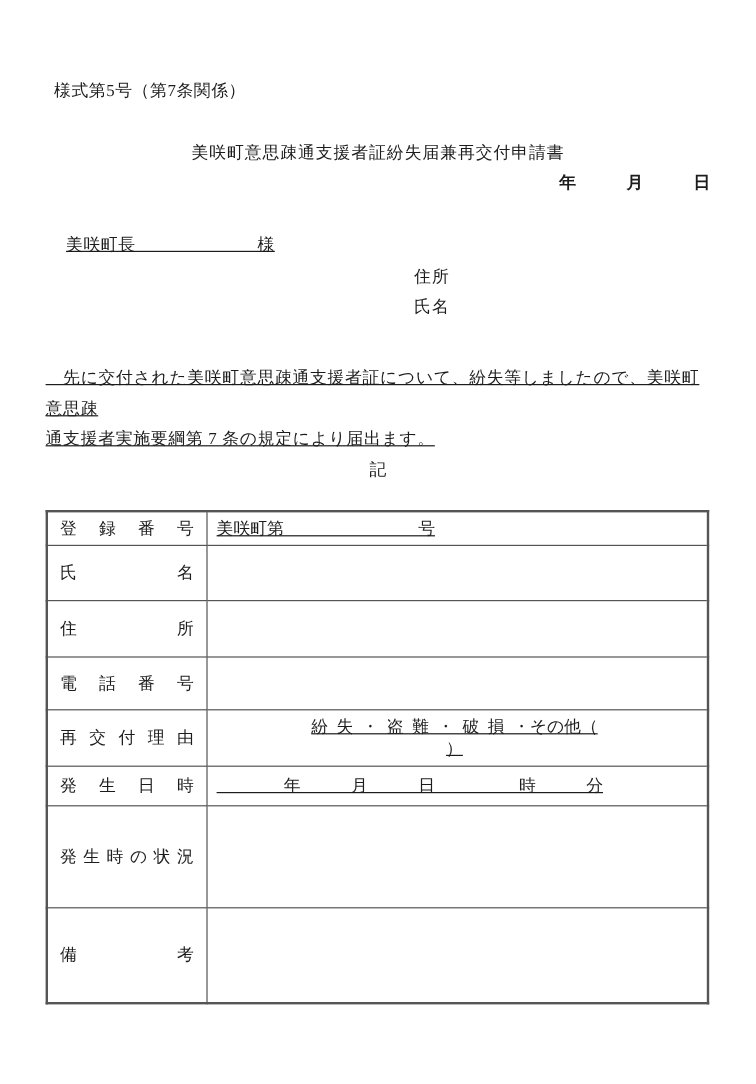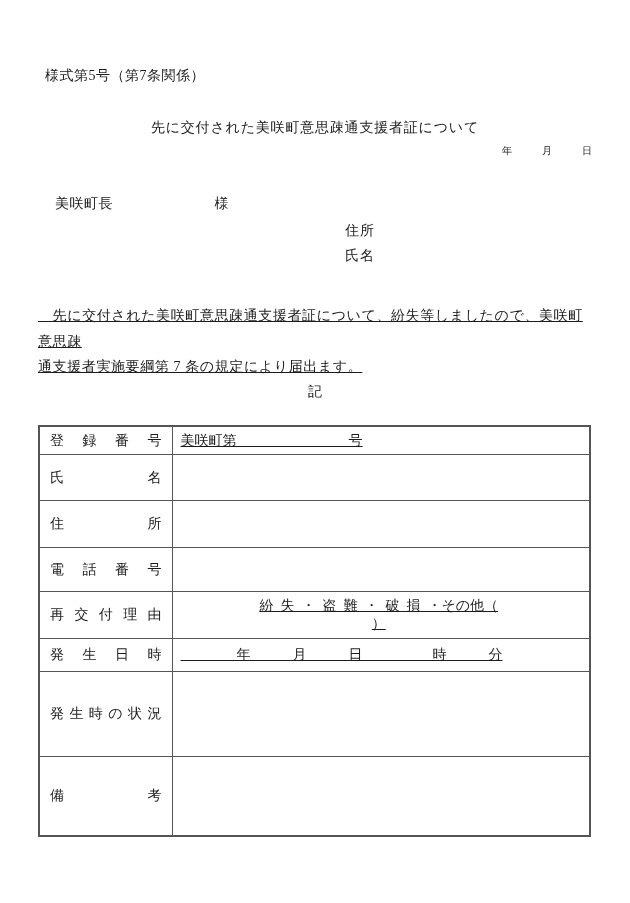--- a/index.html
+++ b/index.html
@@ -8,22 +8,22 @@
     width:630px;height:903px;
     margin:0 auto;
     background:#ffffff;
     font-family:"Liberation Serif","DejaVu Serif",serif;
     color:#1c1c1c;
     overflow:hidden;
   }
   .abs{position:absolute;}
   .form-note{left:45px;top:67px;font-size:14px;letter-spacing:0.5px;}
   .form-title{left:38px;right:38px;top:119px;text-align:center;font-size:14px;letter-spacing:0.8px;}
-  .date-line{right:38px;top:144px;font-size:10px;text-align:right;}
-  .addressee-line{left:55px;top:195px;font-size:14px;letter-spacing:0.5px;}
+  .date-line{right:38px;top:144px;font-size:14px;text-align:right;font-weight:bold;}
+  .addressee-line{left:55px;top:195px;font-size:14px;letter-spacing:0.5px;text-decoration:underline;}
   .address-label{left:345px;top:222px;font-size:14px;letter-spacing:1px;}
   .name-label{left:345px;top:247px;font-size:14px;letter-spacing:1px;}
   .body-paragraph{left:38px;top:303px;width:556px;font-size:14px;line-height:25.5px;letter-spacing:0.6px;text-decoration:underline;}
   .record-heading{left:38px;right:38px;top:383px;text-align:center;font-size:14px;}
   .form-table{
     left:38px;top:425px;width:553px;
     border-collapse:collapse;
     table-layout:fixed;
     font-size:14px;
     border:2px solid #555555;
@@ -47,21 +47,21 @@
   tr.r7 td{height:84px;}
   tr.r8 td{height:78px;}
 </style>
 </head>
 <body>
 
 <div class="page">
 
   <div class="abs form-note">様式第5号（第7条関係）</div>
 
-  <div class="abs form-title">先に交付された美咲町意思疎通支援者証について</div>
+  <div class="abs form-title">美咲町意思疎通支援者証紛失届兼再交付申請書</div>
 
   <div class="abs date-line">年　　　月　　　日</div>
 
   <div class="abs addressee-line">美咲町長　　　　　　　様</div>
 
   <div class="abs address-label">住所</div>
 
   <div class="abs name-label">氏名</div>
 
   <div class="abs body-paragraph">

